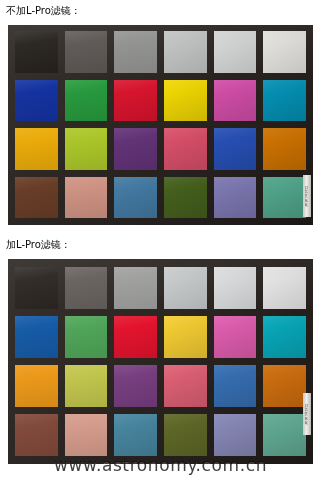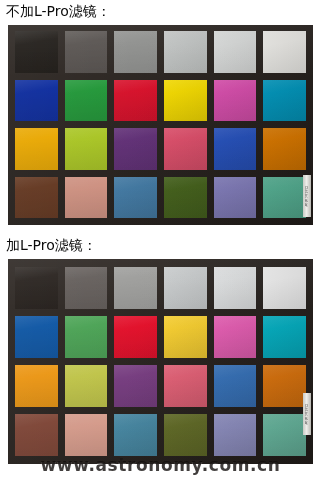--- a/index.html
+++ b/index.html
@@ -9,21 +9,21 @@
   }
   body {
     width: 321px;
     height: 483px;
     position: relative;
     font-family: "DejaVu Sans", "Liberation Sans", sans-serif;
     overflow: hidden;
   }
 
   .caption {
-    font-size: 14px;
+    font-size: 10px;
     color: #0a0a0a;
     line-height: 14px;
     letter-spacing: 0px;
     white-space: nowrap;
   }
 
   #caption-1 { position: absolute; left: 6px; top: 4px; }
   #caption-2 { position: absolute; left: 6px; top: 238px; }
 
   .chart {
@@ -104,21 +104,21 @@
   #chart-2 .brand-label { top: 134px; }
 
   #watermark {
     position: absolute;
     left: 0;
     right: 0;
     top: 455px;
     text-align: center;
     z-index: 20;
     font-family: "DejaVu Sans", "Liberation Sans", sans-serif;
-    font-weight: bold;
+    font-weight: normal;
     font-size: 17px;
     letter-spacing: 0.6px;
     color: rgba(18, 14, 12, 0.80);
     text-shadow: 0 1px 0 rgba(255,255,255,0.28);
     pointer-events: none;
     white-space: nowrap;
   }
 </style>
 </head>
 <body style="background: rgb(255, 255, 255);">

